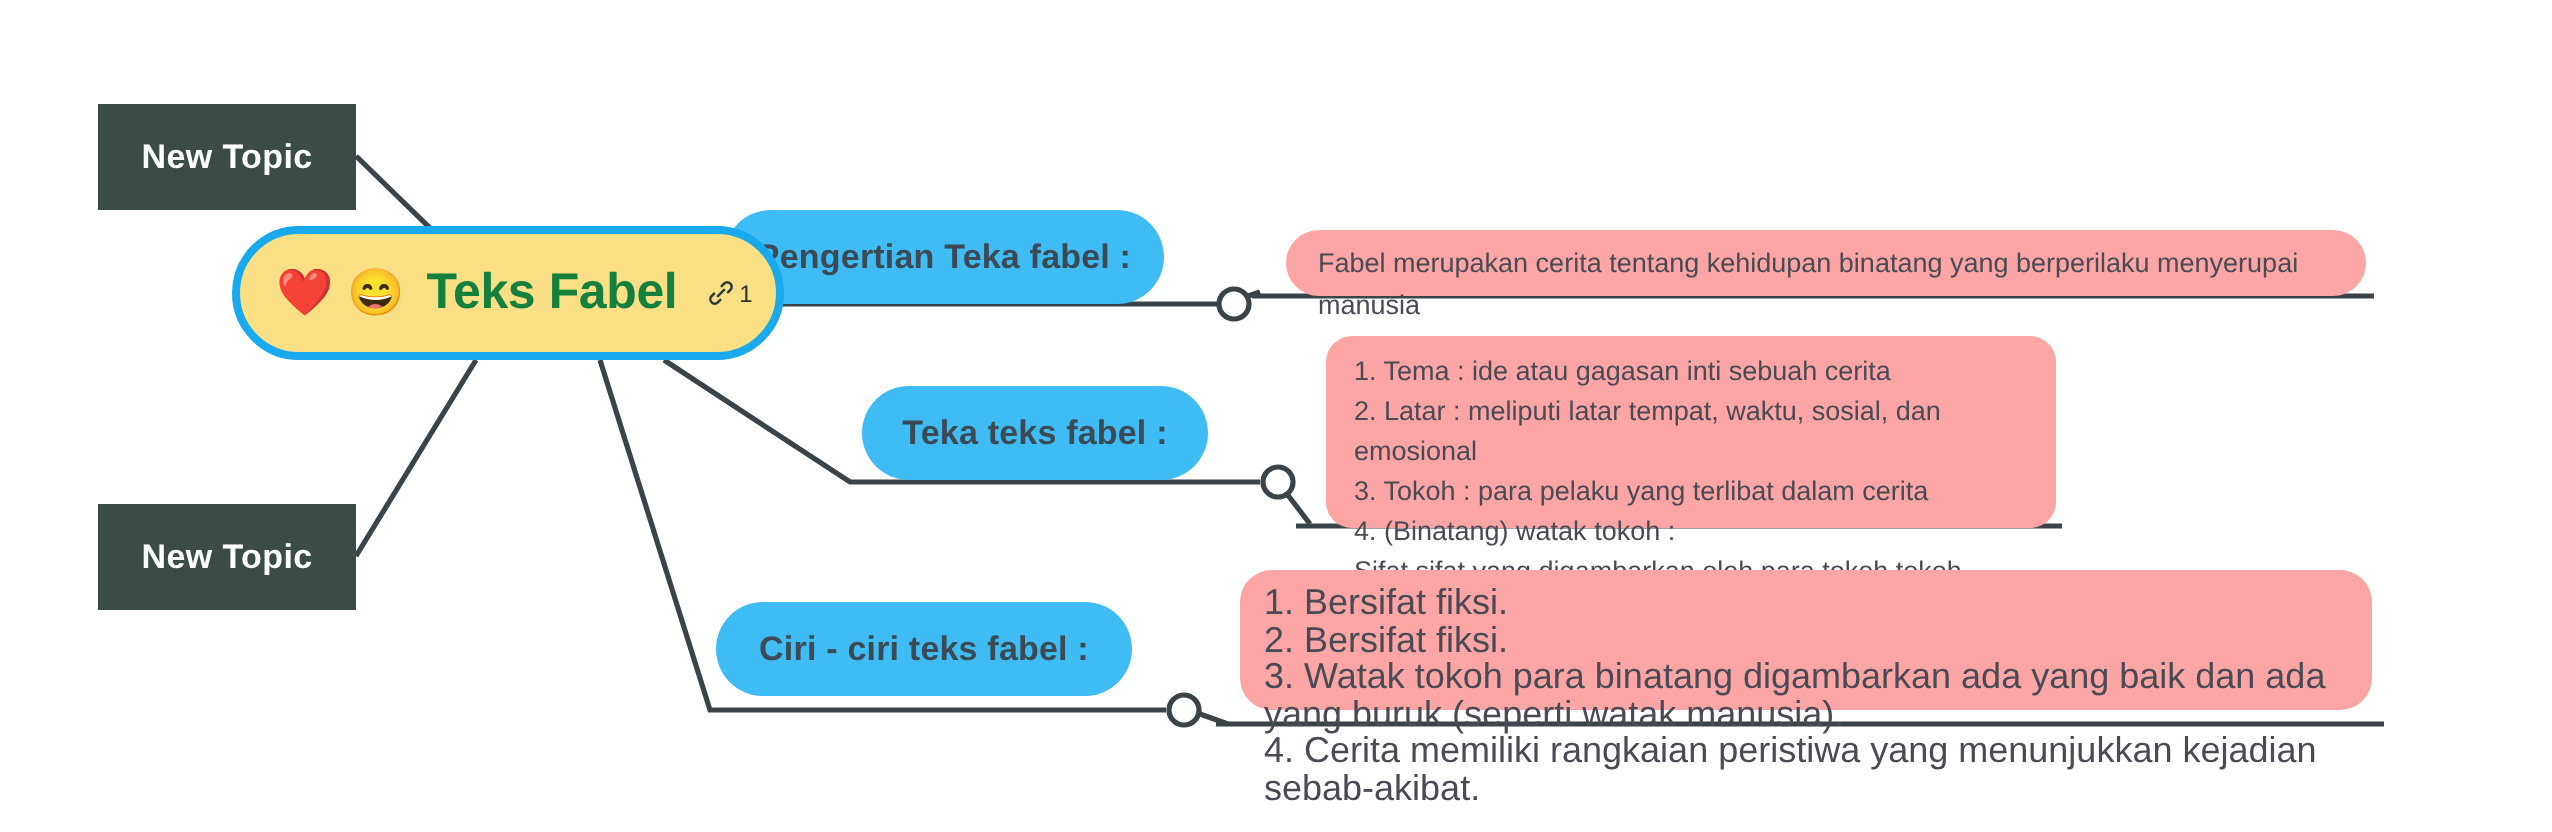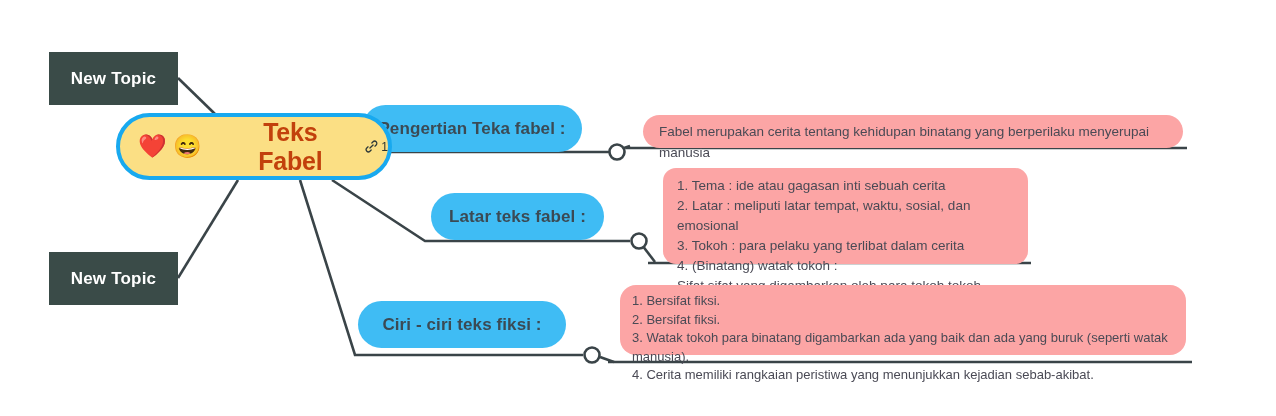--- a/index.html
+++ b/index.html
@@ -60,24 +60,23 @@
     z-index: 4;
   }
   .emoji {
     font-size: 23px;
     line-height: 1;
     margin-right: 7px;
   }
   #central-title {
     font-size: 25px;
     font-weight: bold;
-    color: #c2410c;
+    color: #15803d;
     letter-spacing: -0.2px;
-    margin-left: 21px;
-    text-align: center;
+    margin-left: 4px;
   }
   #link-badge {
     display: flex;
     align-items: center;
     margin-left: 14px;
     color: #2f3a38;
   }
   #link-badge svg { display: block; }
   #link-count {
     font-size: 12px;
@@ -124,21 +123,21 @@
   }
   #detail-2 {
     left: 663px; top: 168px; width: 365px; height: 96px;
     padding: 8px 14px;
     border-radius: 13px;
   }
   #detail-3 {
     left: 620px; top: 285px; width: 566px; height: 70px;
     padding: 7px 12px;
     line-height: 18.5px;
-    font-size: 13px;
+    font-size: 18px;
   }
 </style>
 </head>
 <body>
 
 <div id="canvas">
 
   <svg id="connectors" viewBox="0 0 1276 416" xmlns="http://www.w3.org/2000/svg">
     <g fill="none" stroke="#3a4448" stroke-width="2.6" stroke-linecap="butt">
 
@@ -187,24 +186,24 @@
         </svg>
       </span>
       <span id="link-count">1</span>
     </span>
   </div>
 
   <div class="blue-pill" id="pill-1">
     <span>Pengertian Teka fabel :</span>
   </div>
   <div class="blue-pill" id="pill-2">
-    <span>Latar teks fabel :</span>
+    <span>Teka teks fabel :</span>
   </div>
   <div class="blue-pill" id="pill-3">
-    <span>Ciri - ciri teks fiksi :</span>
+    <span>Ciri - ciri teks fabel :</span>
   </div>
 
   <div class="purple-box" id="detail-1">Fabel merupakan cerita tentang kehidupan binatang yang berperilaku menyerupai manusia</div>
   <div class="purple-box" id="detail-2">1. Tema : ide atau gagasan inti sebuah cerita
 2. Latar : meliputi latar tempat, waktu, sosial, dan emosional
 3. Tokoh : para pelaku yang terlibat dalam cerita
 4. (Binatang) watak tokoh :
 Sifat sifat yang digambarkan oleh para tokoh tokoh</div>
   <div class="purple-box" id="detail-3">1. Bersifat fiksi.
 2. Bersifat fiksi.

